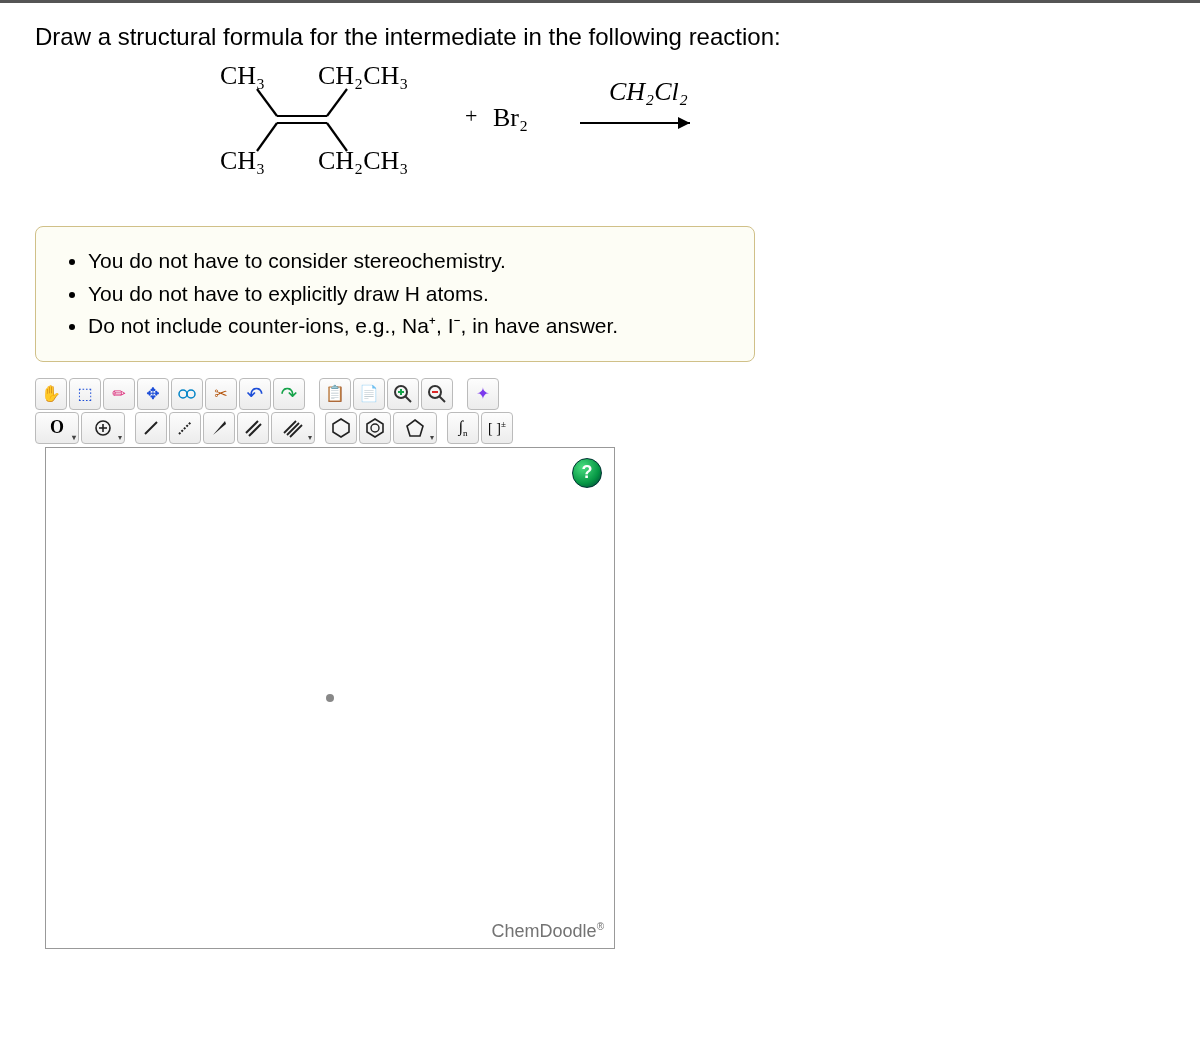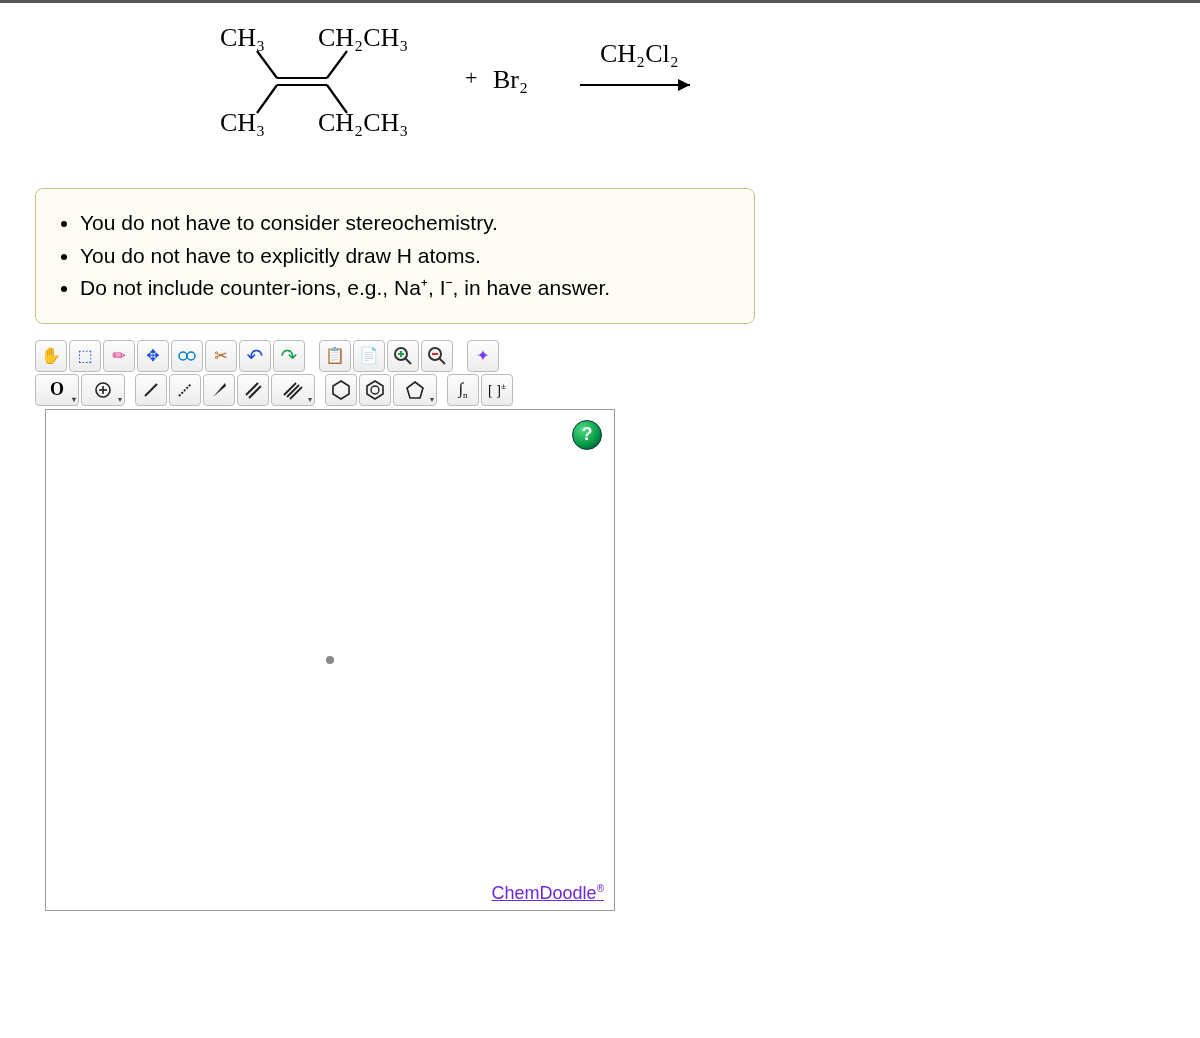--- a/index.html
+++ b/index.html
@@ -31,21 +31,21 @@
     position: absolute;
     font-size: 26px;
   }
   .reaction svg {
     position: absolute;
   }
   .instruction-box {
     border: 1px solid #d0c088;
     background: #fdfdf5;
     border-radius: 8px;
-    padding: 18px 24px;
+    padding: 18px 32px;
     margin: 25px 0 15px 0;
     width: 720px;
     box-sizing: border-box;
   }
   .instruction-box ul {
     margin: 0;
     padding-left: 20px;
     list-style: disc;
   }
   .instruction-box li {
@@ -121,31 +121,31 @@
     margin-left:-4px; margin-top:-4px;
     background: #888;
     border-radius: 50%;
   }
   .brand {
     position: absolute;
     bottom: 6px;
     right: 10px;
     font-family: Arial, sans-serif;
     font-size: 18px;
-    color: #6d28d9;
-    text-decoration: underline;
+    color: #737373;
   }
   .brand .reg { font-size: 10px; vertical-align: super; }
 </style>
 </head>
 <body>
 
 <div class="top-border"></div>
 <div class="content">
 
+  <div class="prompt">Draw a structural formula for the intermediate in the following reaction:</div>
 
   <div class="reaction">
 
     <span class="label" style="left:45px; top:0;">CH₃</span>
     <span class="label" style="left:143px; top:0;">CH₂CH₃</span>
     <span class="label" style="left:45px; top:85px;">CH₃</span>
     <span class="label" style="left:143px; top:85px;">CH₂CH₃</span>
 
     <svg width="260" height="140" style="left:0; top:0;">
 
@@ -163,21 +163,21 @@
 
     <span class="label" style="left:290px; top:42px; font-size:22px;">+</span>
 
     <span class="label" style="left:318px; top:42px;">Br₂</span>
 
     <svg width="130" height="40" style="left:400px; top:42px;">
       <line x1="5" y1="20" x2="115" y2="20" stroke="#000" stroke-width="2.2"></line>
       <polygon points="115,20 103,14 103,26" fill="#000"></polygon>
     </svg>
 
-    <span class="label" style="left:425px; top:16px;">CH₂Cl₂</span>
+    <span class="label" style="left:434px; top:16px;font-style:italic;">CH₂Cl₂</span>
   </div>
 
   <div class="instruction-box">
     <ul>
       <li>You do not have to consider stereochemistry.</li>
       <li>You do not have to explicitly draw H atoms.</li>
       <li>Do not include counter-ions, e.g., Na⁺, I⁻, in have answer.</li>
     </ul>
   </div>
 

